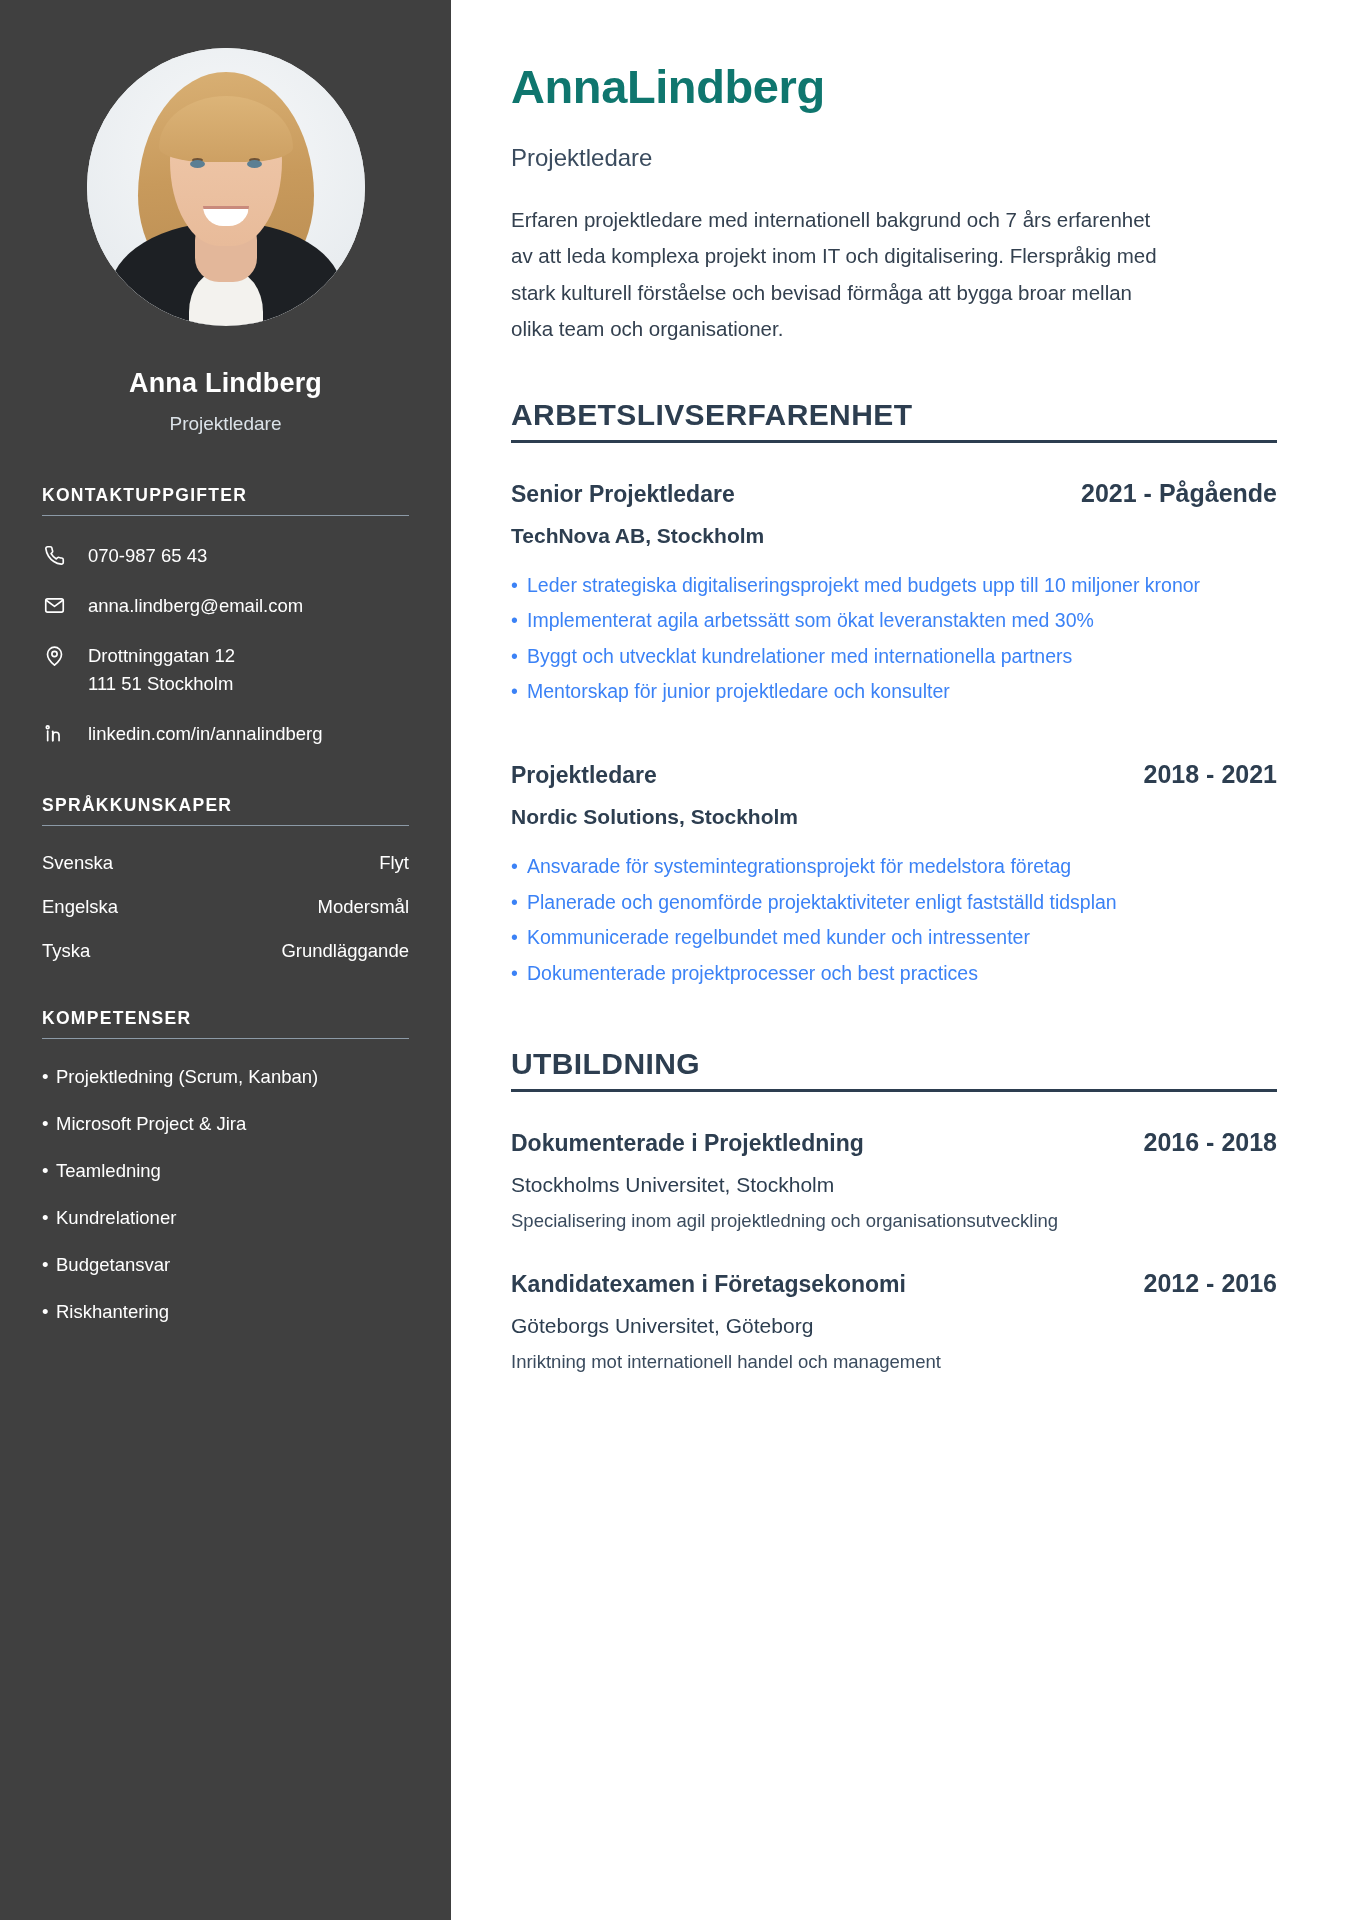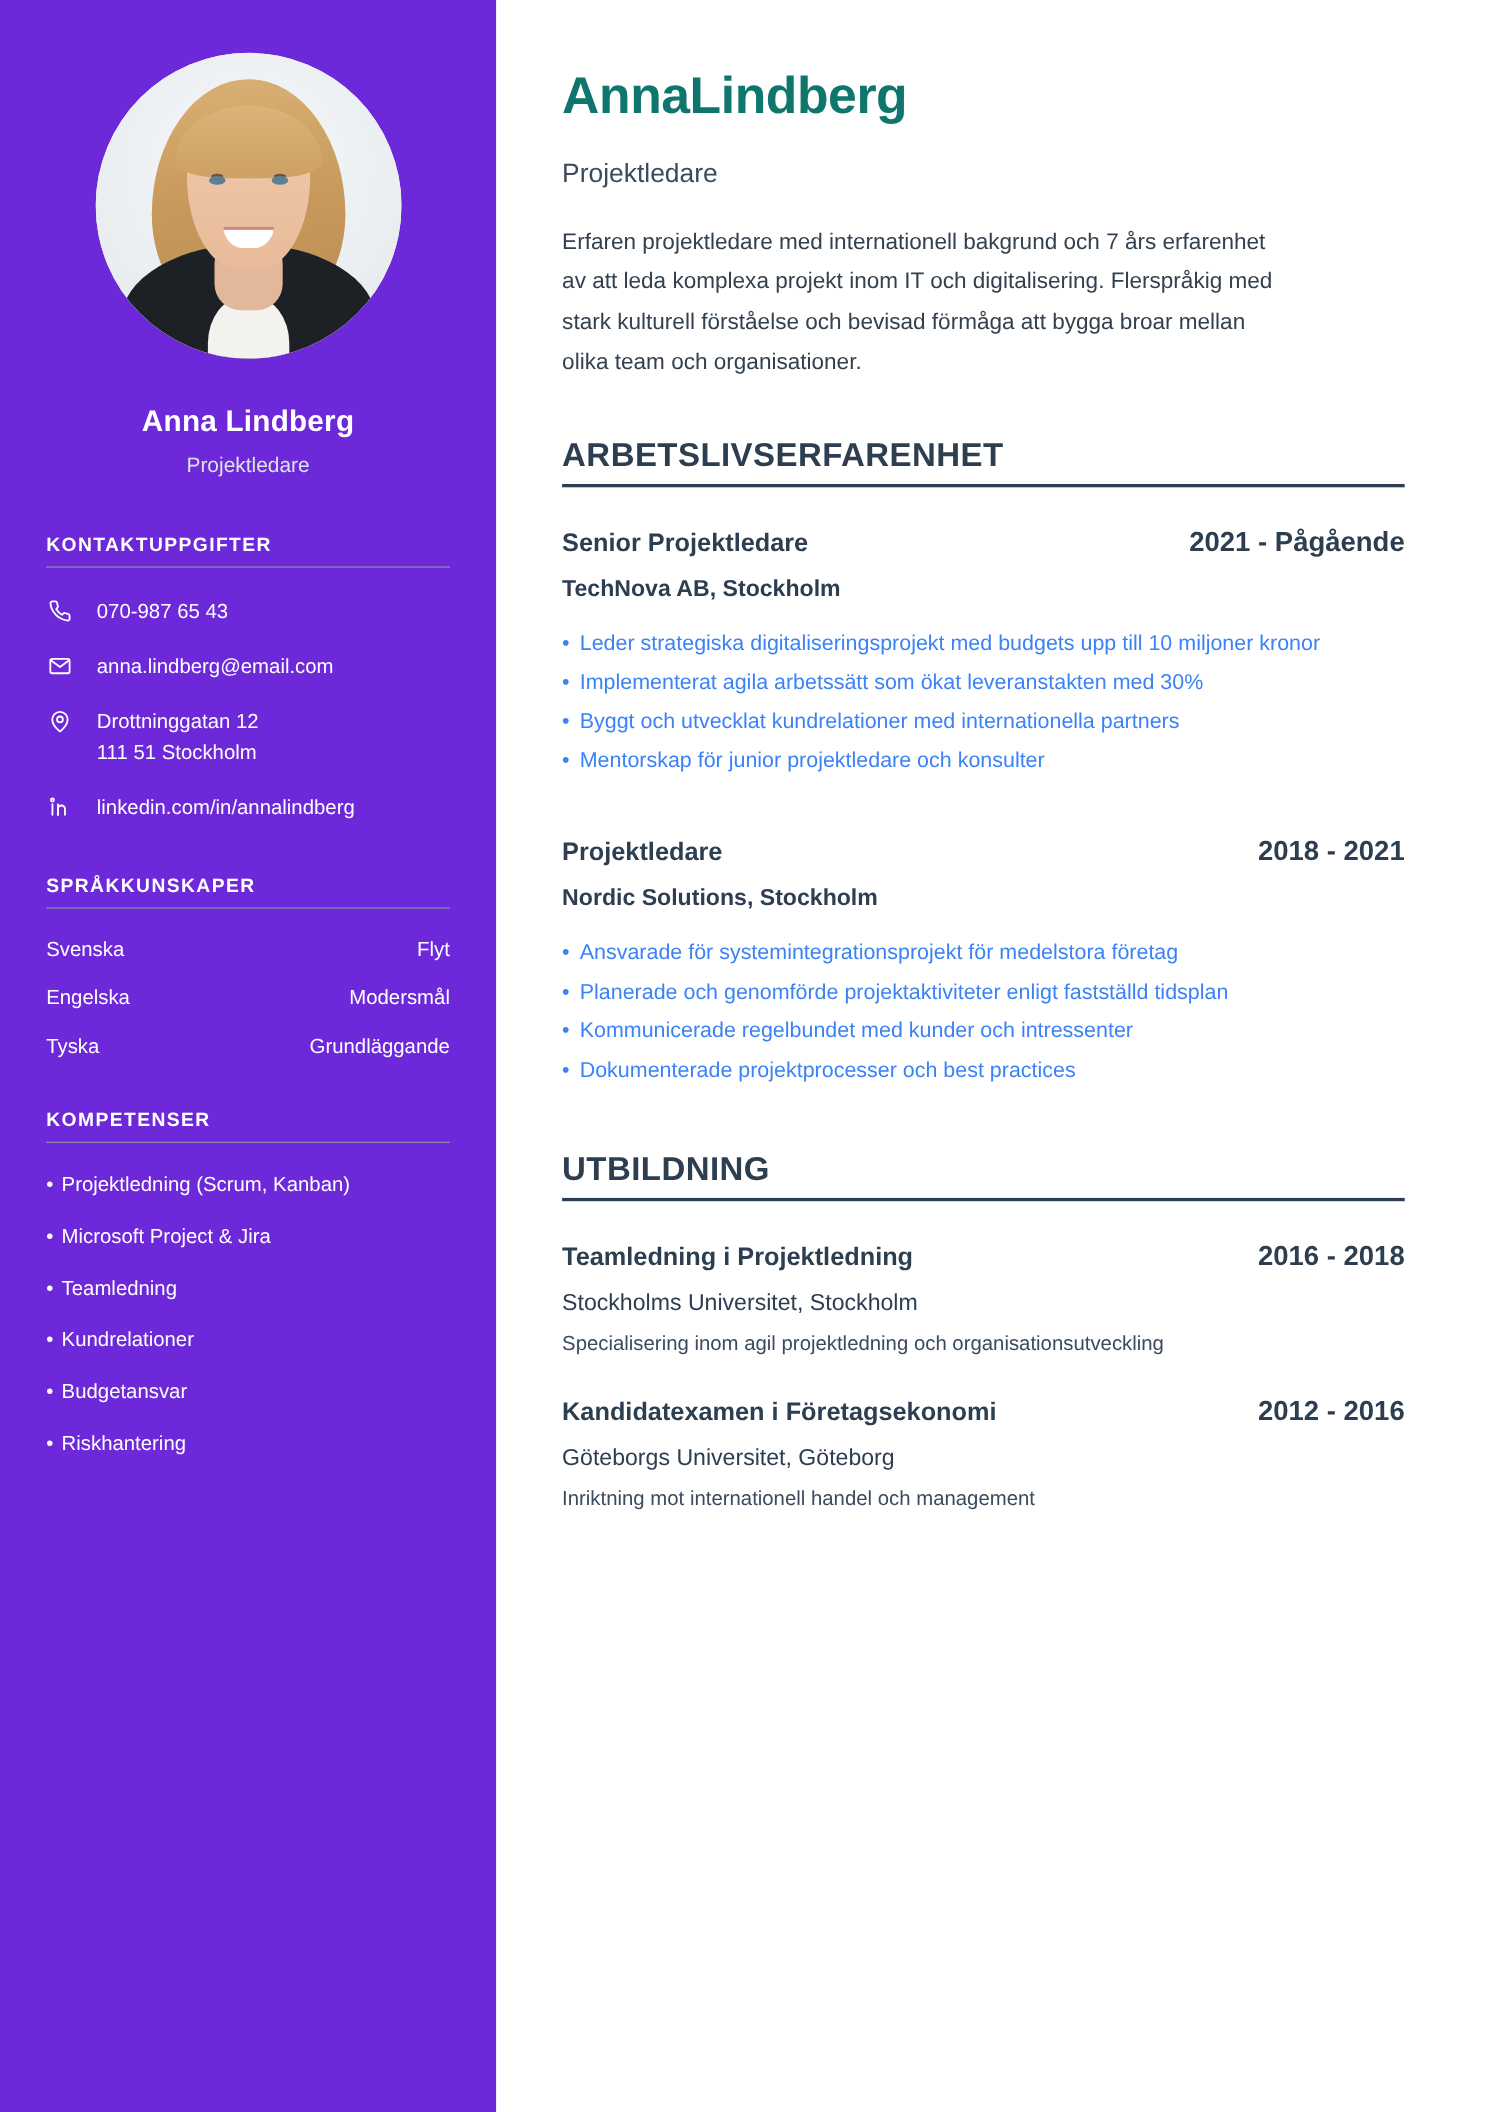--- a/index.html
+++ b/index.html
@@ -17,21 +17,21 @@
     height: 1920px;
     display: flex;
     background: #ffffff;
     overflow: hidden;
   }
 
   
   .sidebar {
     width: 451px;
     flex: 0 0 451px;
-    background: #6d28d9;
+    background: #404040;
     color: #ffffff;
     padding: 48px 42px 40px 42px;
   }
 
   .photo-wrap {
     display: flex;
     justify-content: center;
     margin-bottom: 42px;
   }
   .photo {
@@ -423,21 +423,21 @@
           <li>Dokumenterade projektprocesser och best practices</li>
         </ul>
       </div>
     </section>
 
     <section class="sec-gap">
       <h2 class="sec-title">UTBILDNING</h2>
 
       <div class="edu-entry">
         <div class="entry-head">
-          <span class="entry-title">Teamledning i Projektledning</span>
+          <span class="entry-title">Dokumenterade i Projektledning</span>
           <span class="entry-date">2016 - 2018</span>
         </div>
         <div class="entry-org light">Stockholms Universitet, Stockholm</div>
         <div class="entry-note">Specialisering inom agil projektledning och organisationsutveckling</div>
       </div>
 
       <div class="edu-entry">
         <div class="entry-head">
           <span class="entry-title">Kandidatexamen i Företagsekonomi</span>
           <span class="entry-date">2012 - 2016</span>

